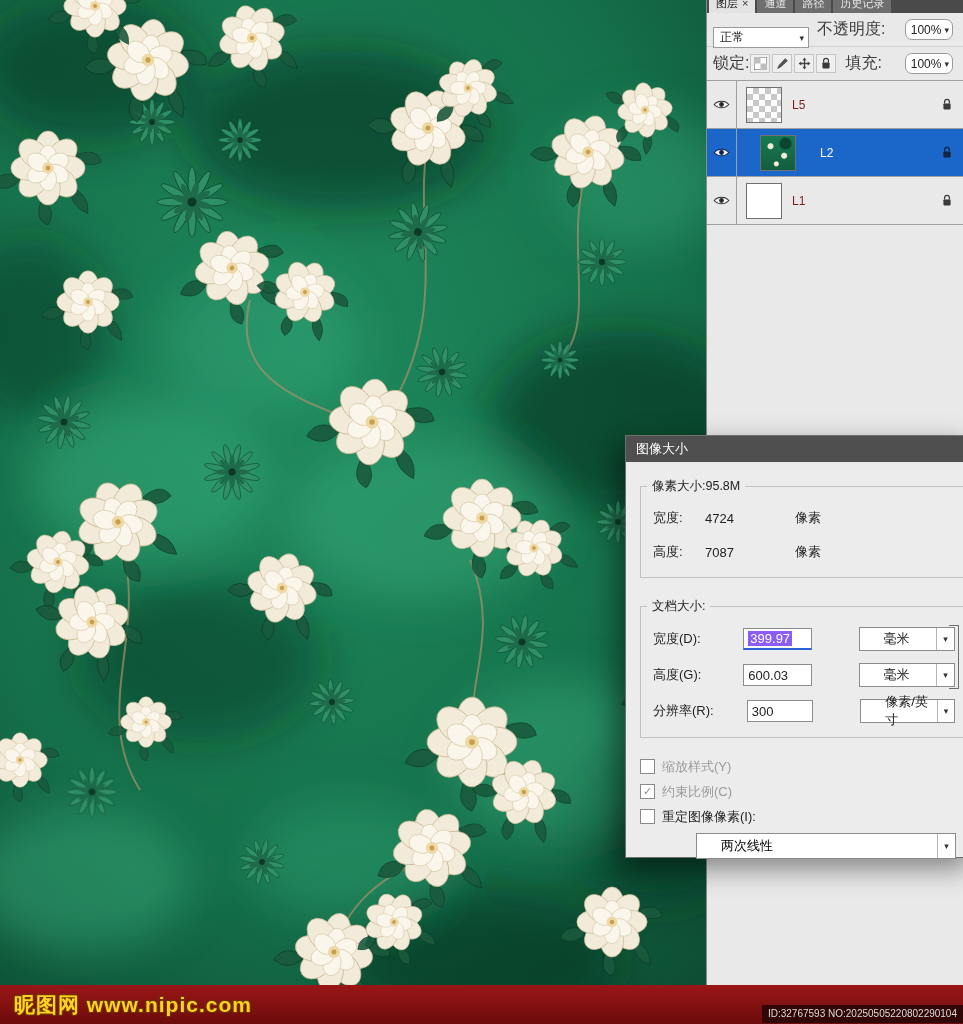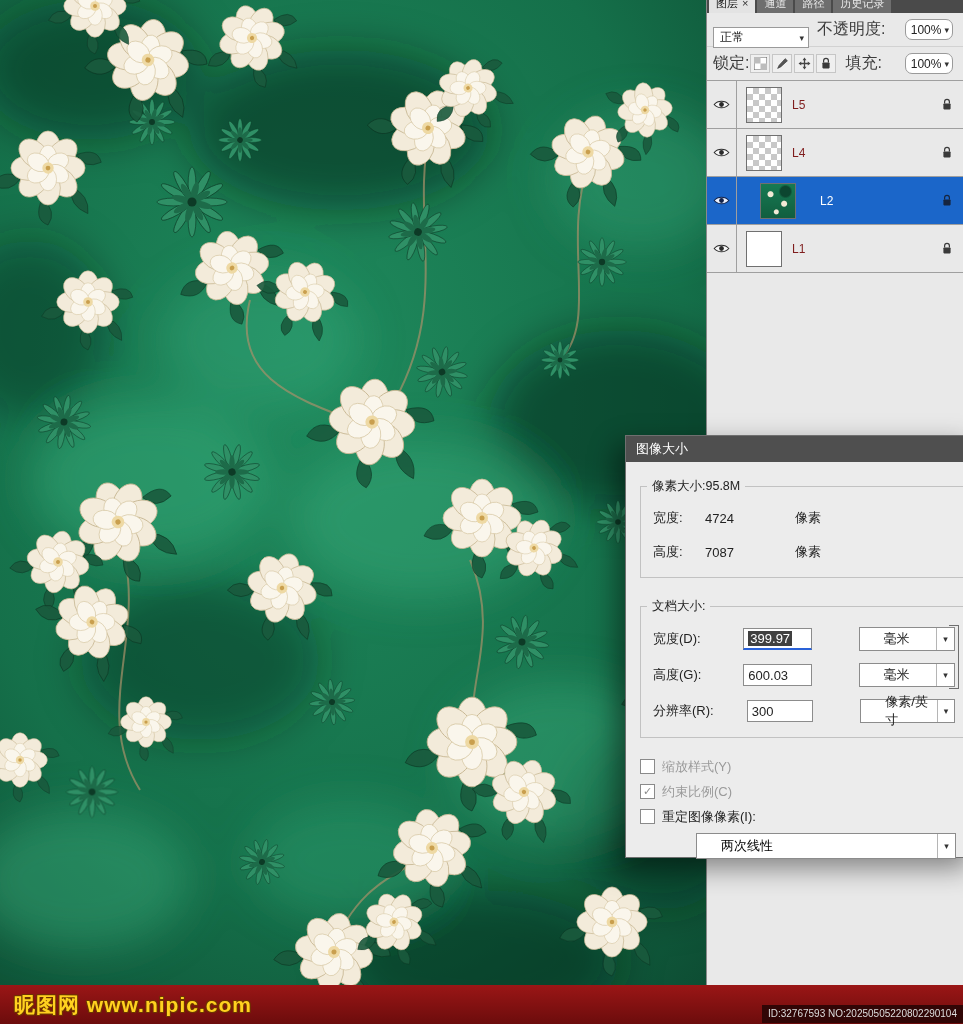--- a/index.html
+++ b/index.html
@@ -42,21 +42,21 @@
   .group{border:1px solid #c2c2c2;position:relative;padding:14px 8px 8px 12px;margin-bottom:28px;}
   .group2{margin-bottom:16px;}
   .group-label{position:absolute;top:-9px;left:6px;background:#ececec;padding:0 5px;font-size:12.5px;color:#222;white-space:nowrap;}
   .prow{display:flex;align-items:center;height:34px;font-size:13px;color:#222;}
   .plbl{width:52px;}
   .pval{width:90px;}
   .drow{display:flex;align-items:center;height:36px;font-size:13px;color:#222;gap:33px;}
   .dlbl{width:70px;white-space:nowrap;}
   .dinput{width:82px;height:22px;background:#fff;border:1px solid #8c8c8c;display:flex;align-items:center;padding-left:4px;font-size:13px;margin-right:14px;box-sizing:border-box;}
   .dinput.focused{border-bottom:2px solid #2a62d8;}
-  .dinput .sel{background:#404040;color:#fff;padding:0 2px;}
+  .dinput .sel{background:#8b5cf6;color:#fff;padding:0 2px;}
   .dselect{width:112px;height:24px;background:#fff;border:1px solid #8c8c8c;display:flex;align-items:center;justify-content:space-between;padding-left:24px;font-size:13px;box-sizing:border-box;}
   .chevbox{width:17px;align-self:stretch;border-left:1px solid #b5b5b5;display:flex;align-items:center;justify-content:center;font-size:9px;color:#333;}
   .link-bracket{position:absolute;right:4px;top:18px;width:9px;height:62px;border:1px solid #6f6f6f;border-left:none;}
   .cbrow{display:flex;align-items:center;height:25px;font-size:13px;color:#222;}
   .cbrow.disabled{color:#9a9a9a;}
   .cb{width:13px;height:13px;border:1px solid #8a8a8a;background:#fff;margin-right:7px;display:flex;align-items:center;justify-content:center;font-size:11px;color:#8a8a8a;flex:none;line-height:1;}
   .resample{display:flex;align-items:center;margin-top:4px;}
   .resample .dselect{margin-left:56px;width:260px;height:26px;}
   
   .footer{position:absolute;left:0;top:985px;width:963px;height:39px;background:linear-gradient(#9a1616,#6c0c0c);z-index:4;}
@@ -274,36 +274,20 @@
       <span class="thumb checker"></span>
       <span class="layer-name">L5</span>
       <span class="layer-lock">
         <svg width="10" height="13" viewBox="0 0 10 13">
             <path d="M2.6,5.4 V3.8 a2.4,2.4 0 0 1 4.8,0 V5.4" fill="none" stroke="#3a3a3a" stroke-width="1.2"></path>
             <rect x="1.4" y="5.4" width="7.2" height="6" rx="0.8" fill="#3a3a3a"></rect>
           </svg>
       </span>
     </div>
 
-    <div class="layer-row">
-      <span class="eye-cell">
-        <svg width="17" height="11" viewBox="0 0 18 12">
-            <path d="M1,6 C5,1.2 13,1.2 17,6 C13,10.8 5,10.8 1,6 Z" fill="#f8f8f8" stroke="#2b2b2b" stroke-width="1.1"></path>
-            <circle cx="9" cy="6" r="2.6" fill="#2b2b2b"></circle>
-          </svg>
-      </span>
-      <span class="thumb checker"></span>
-      <span class="layer-name">L4</span>
-      <span class="layer-lock">
-        <svg width="10" height="13" viewBox="0 0 10 13">
-            <path d="M2.6,5.4 V3.8 a2.4,2.4 0 0 1 4.8,0 V5.4" fill="none" stroke="#3a3a3a" stroke-width="1.2"></path>
-            <rect x="1.4" y="5.4" width="7.2" height="6" rx="0.8" fill="#3a3a3a"></rect>
-          </svg>
-      </span>
-    </div>
 
 
     <div class="layer-row selected">
       <span class="eye-cell">
         <svg width="17" height="11" viewBox="0 0 18 12">
             <path d="M1,6 C5,1.2 13,1.2 17,6 C13,10.8 5,10.8 1,6 Z" fill="#e8f0ff" stroke="#11224a" stroke-width="1.1"></path>
             <circle cx="9" cy="6" r="2.6" fill="#11224a"></circle>
           </svg>
       </span>
       <span class="thumb green"></span>

